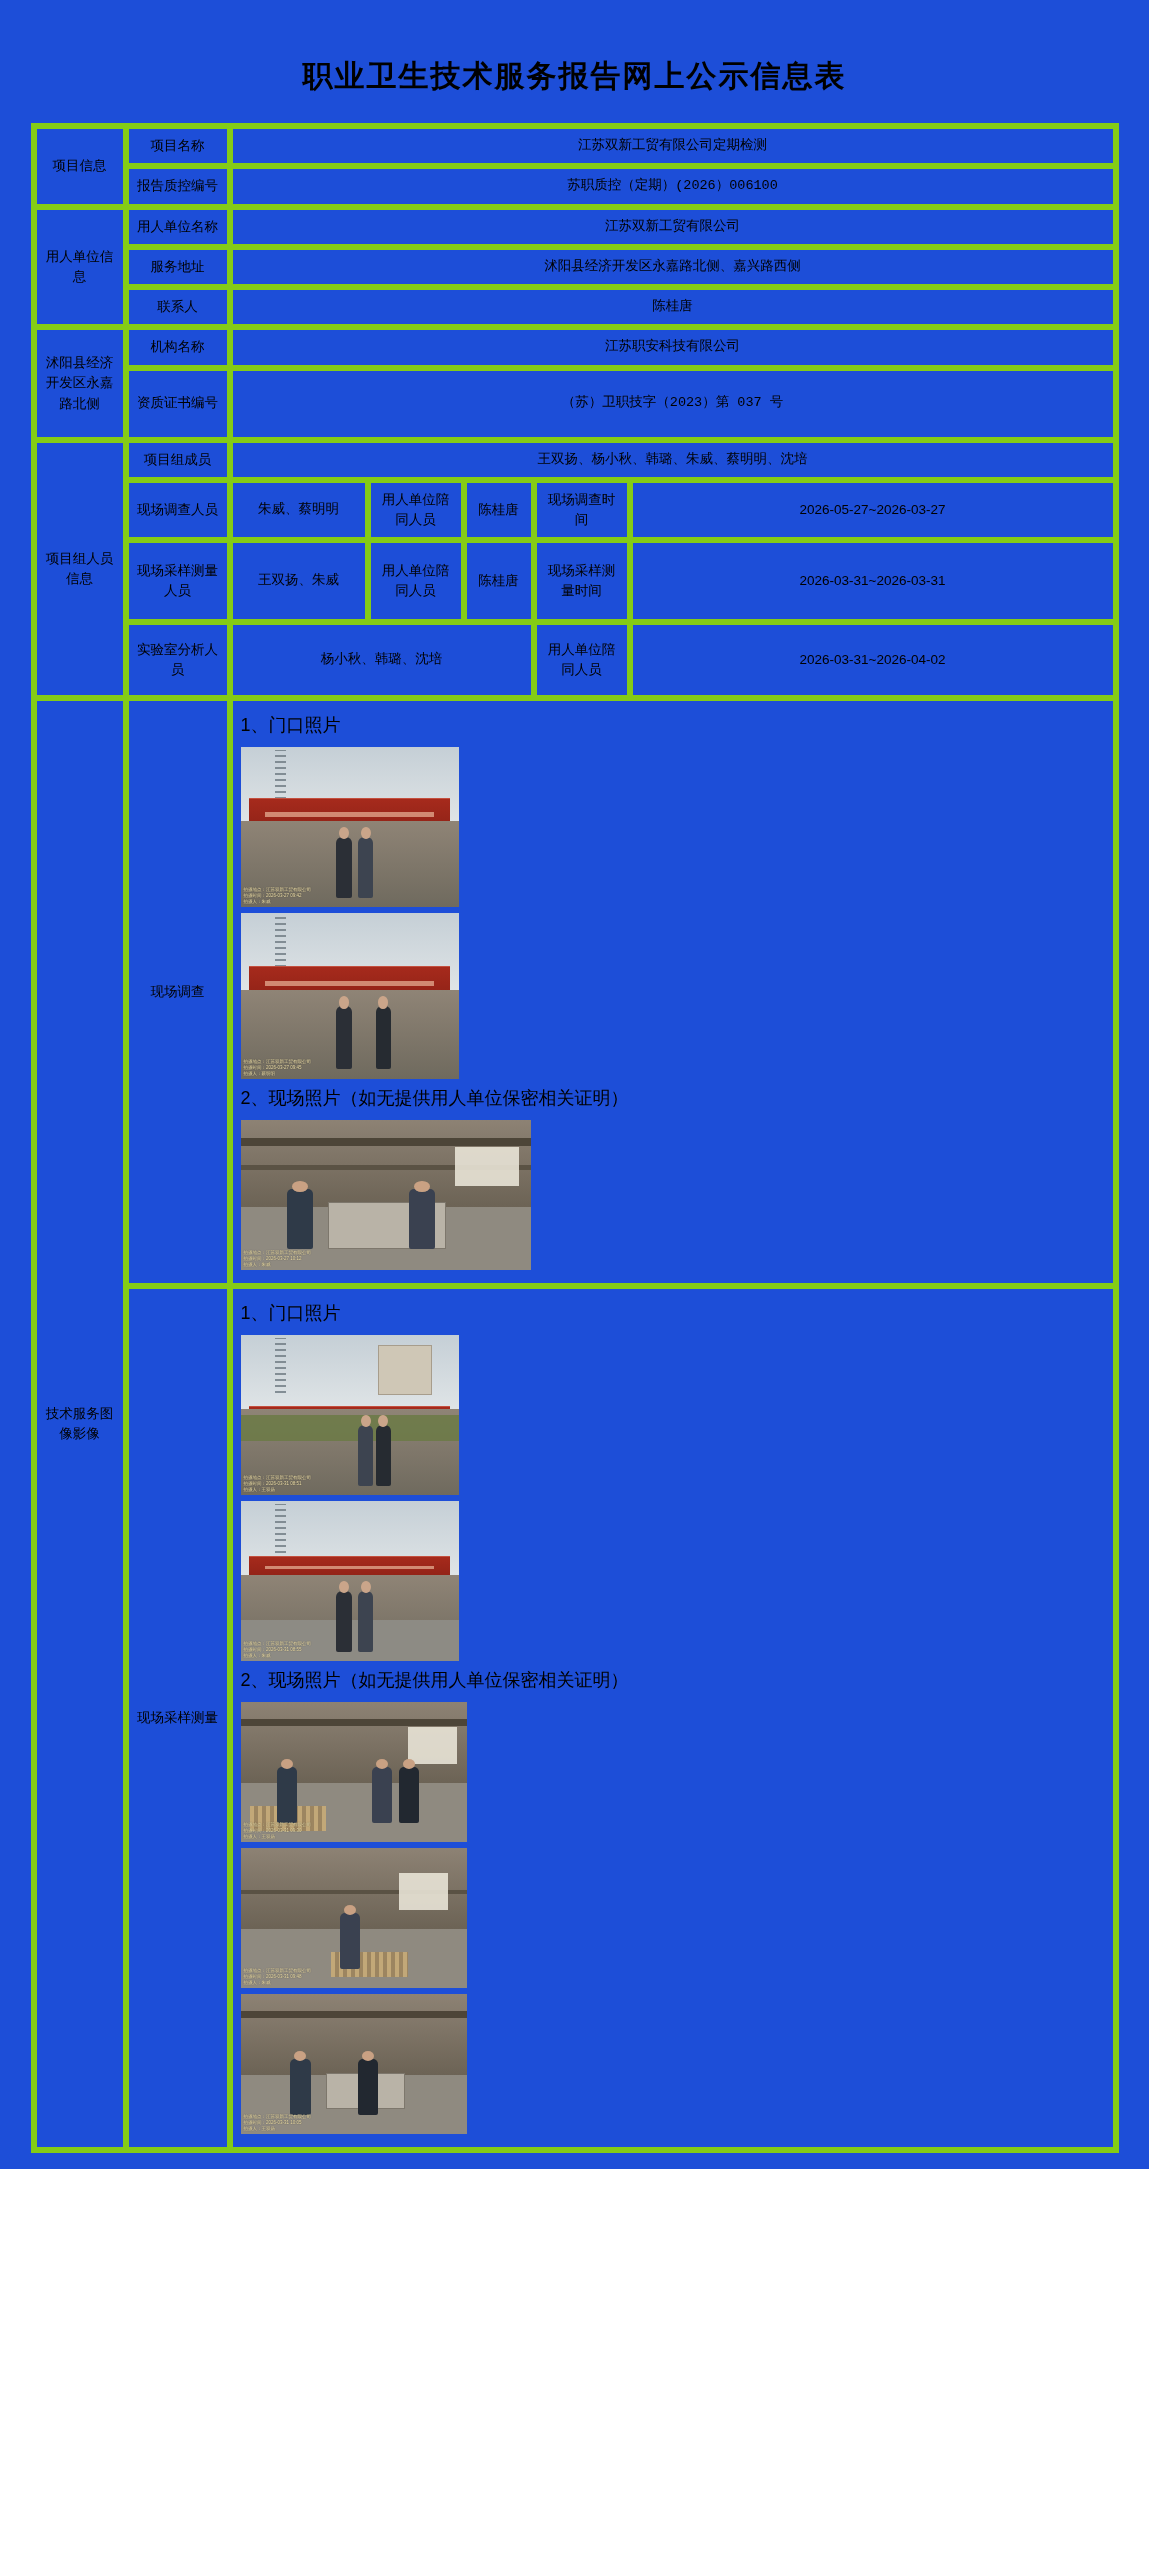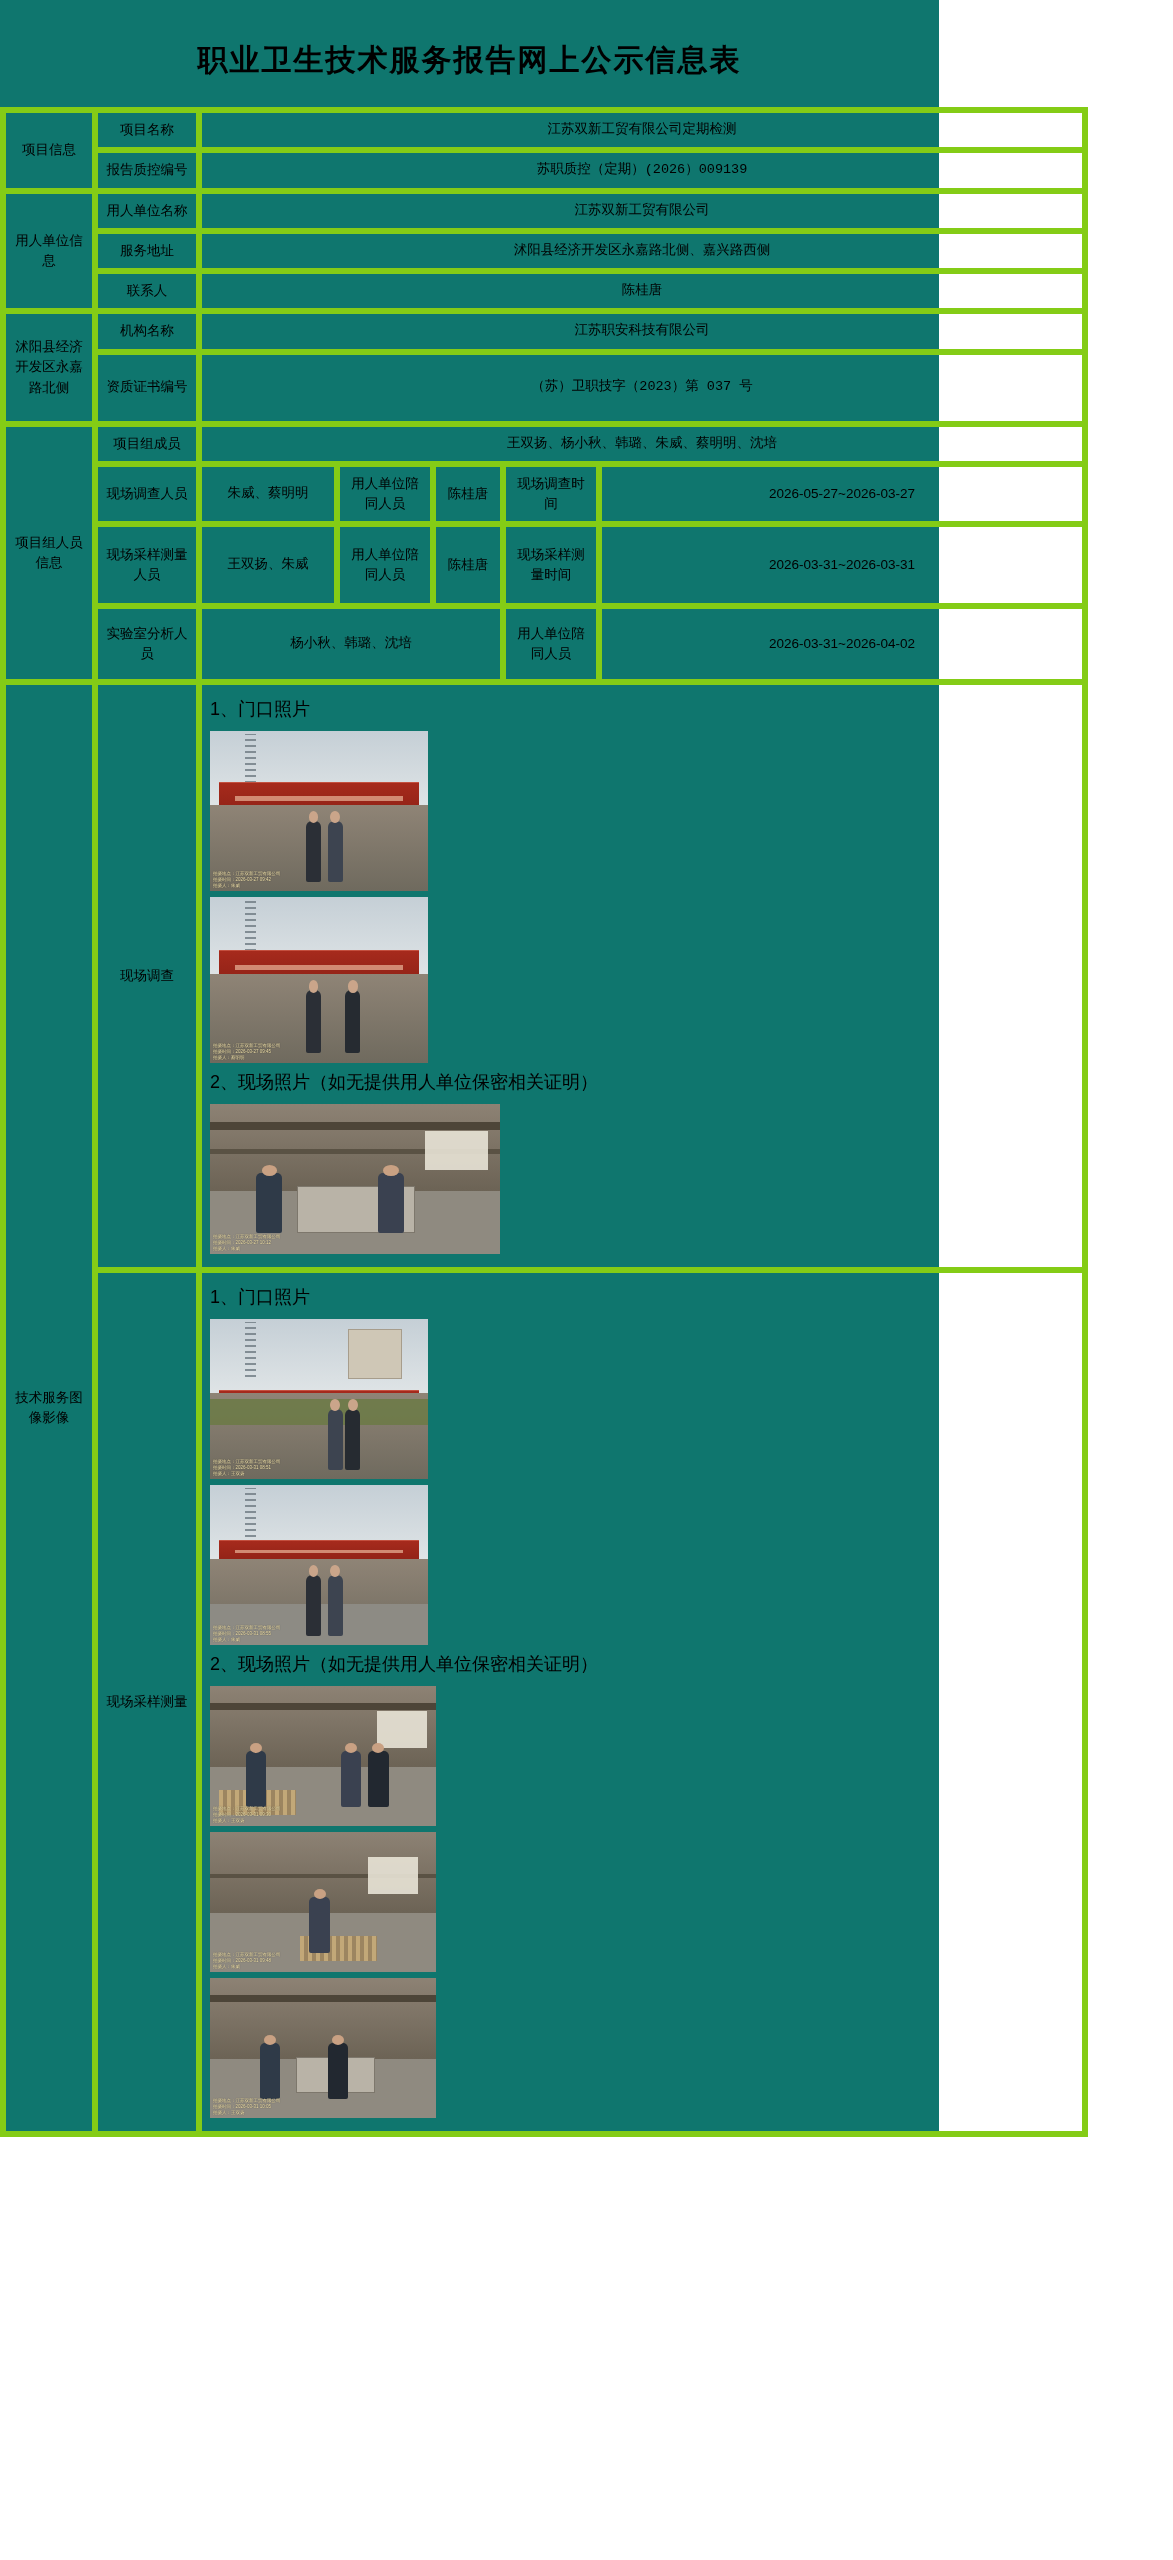--- a/index.html
+++ b/index.html
@@ -6,24 +6,24 @@
     margin: 0;
     padding: 0;
     background: #ffffff;
   }
   body {
     width: 1173px;
     font-family: "Liberation Sans", "DejaVu Sans", sans-serif;
     color: #000000;
   }
   .page {
-    width: 939px;
+    width: 1149px;
     box-sizing: border-box;
-    padding: 0;
-    background: #0f766e;
+    padding: 16px;
+    background: #1d4ed8;
   }
   .doc-title {
     text-align: center;
     font-size: 30px;
     font-weight: bold;
     letter-spacing: 2px;
     padding: 40px 0 26px 0;
     font-family: "Liberation Sans", "DejaVu Sans", sans-serif;
   }
   table.main {
@@ -164,21 +164,21 @@
     </colgroup>
 
     <tbody>
         <tr>
       <td class="label-center" rowspan="2">项目信息</td>
       <td class="label-center">项目名称</td>
       <td class="value" colspan="5">江苏双新工贸有限公司定期检测</td>
     </tr>
     <tr>
       <td class="label-center">报告质控编号</td>
-      <td class="value" colspan="5">苏职质控（定期）(2026）009139</td>
+      <td class="value" colspan="5">苏职质控（定期）(2026）006100</td>
     </tr>
 
     <tr>
       <td class="label-center" rowspan="3">用人单位信息</td>
       <td class="label-center">用人单位名称</td>
       <td class="value" colspan="5">江苏双新工贸有限公司</td>
     </tr>
     <tr>
       <td class="label-center">服务地址</td>
       <td class="value" colspan="5">沭阳县经济开发区永嘉路北侧、嘉兴路西侧</td>

